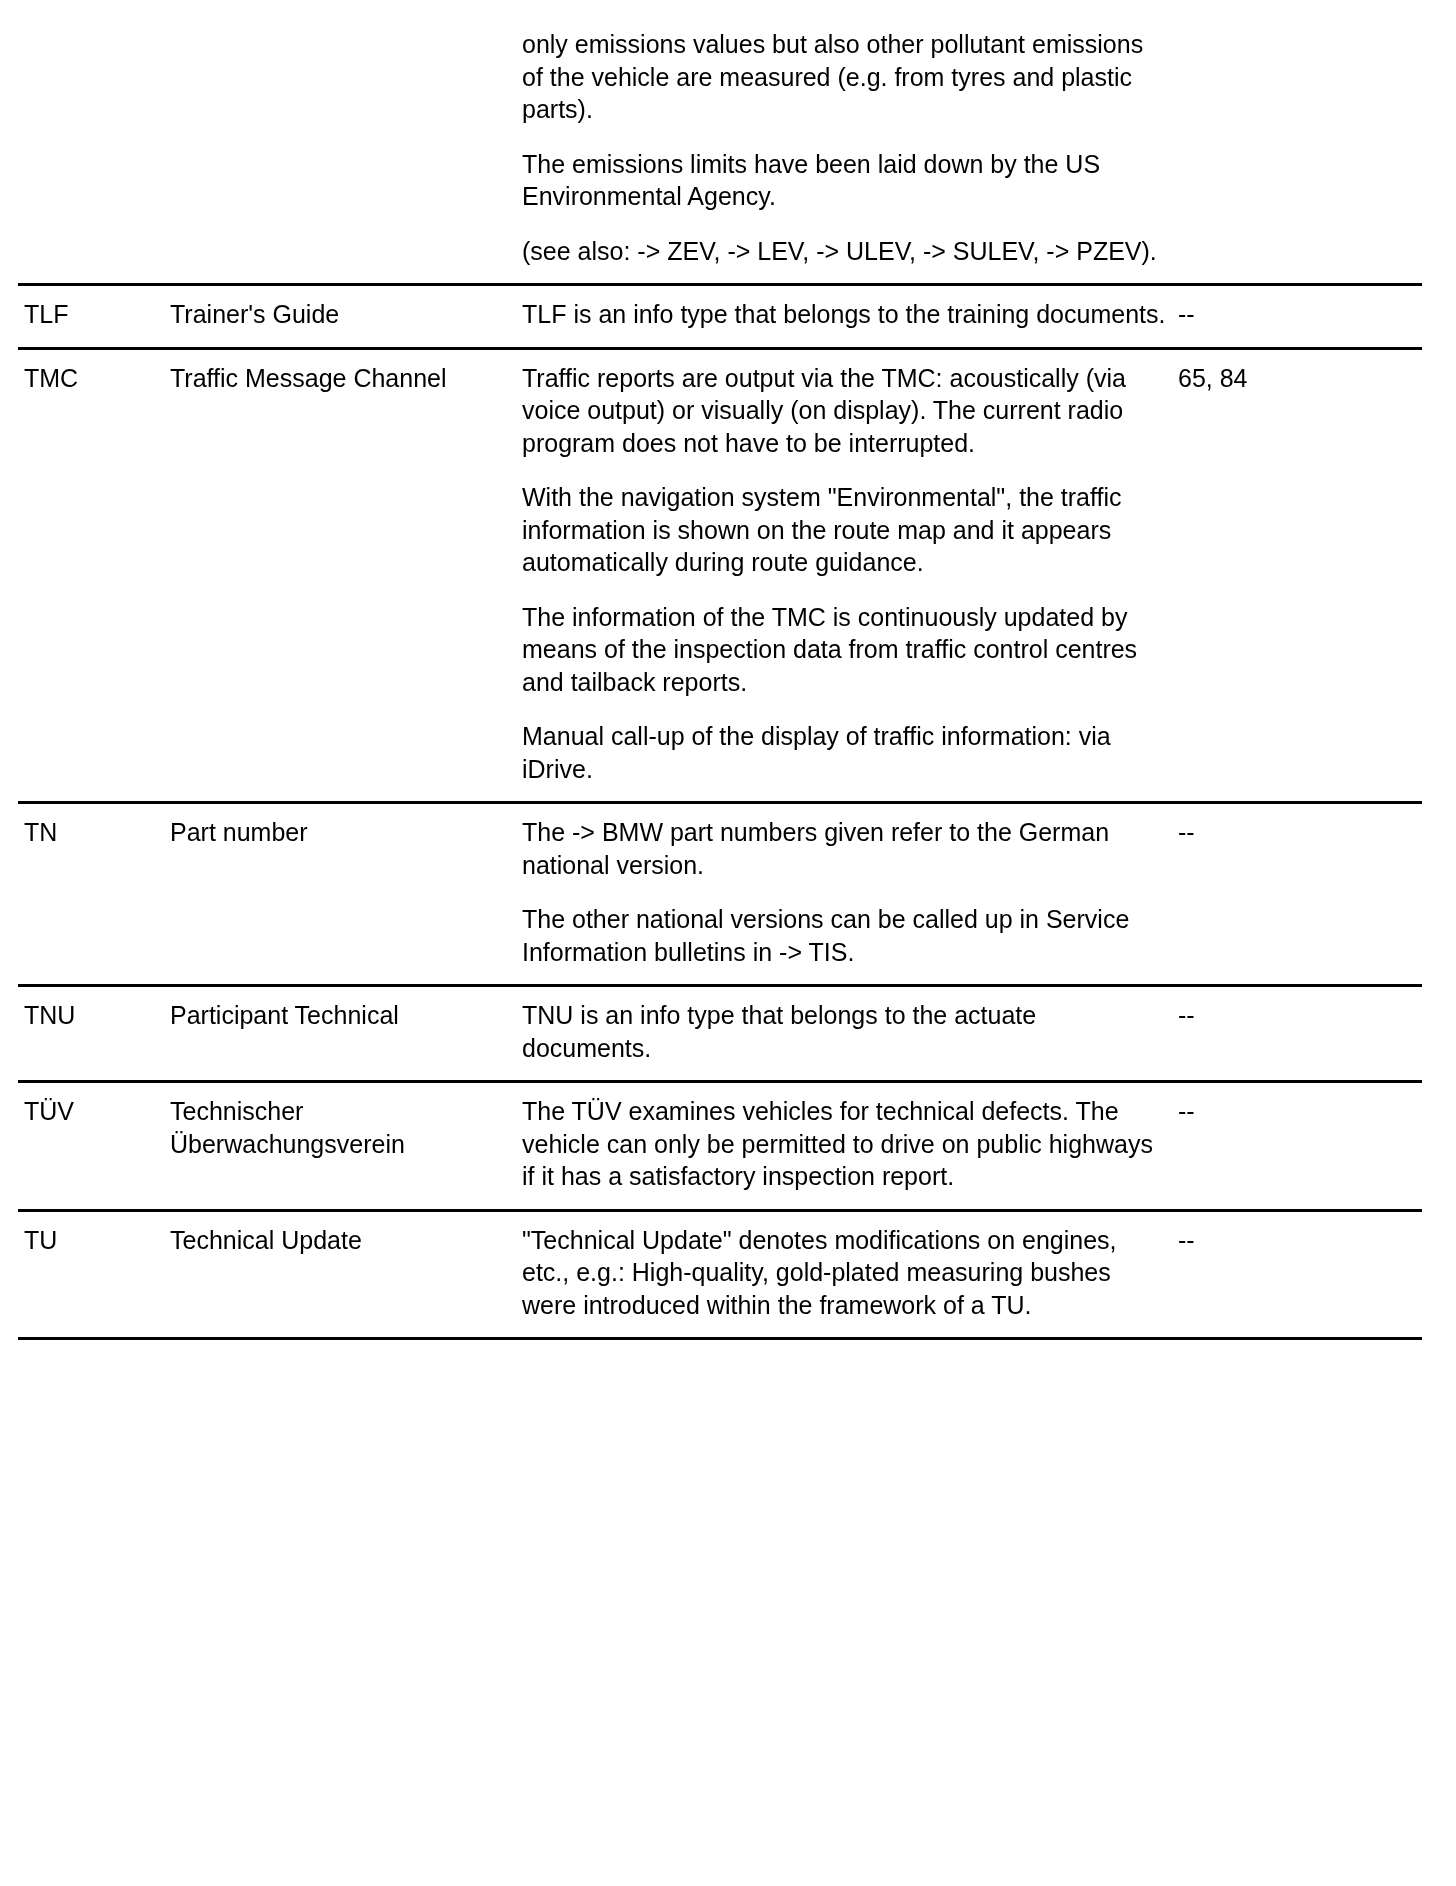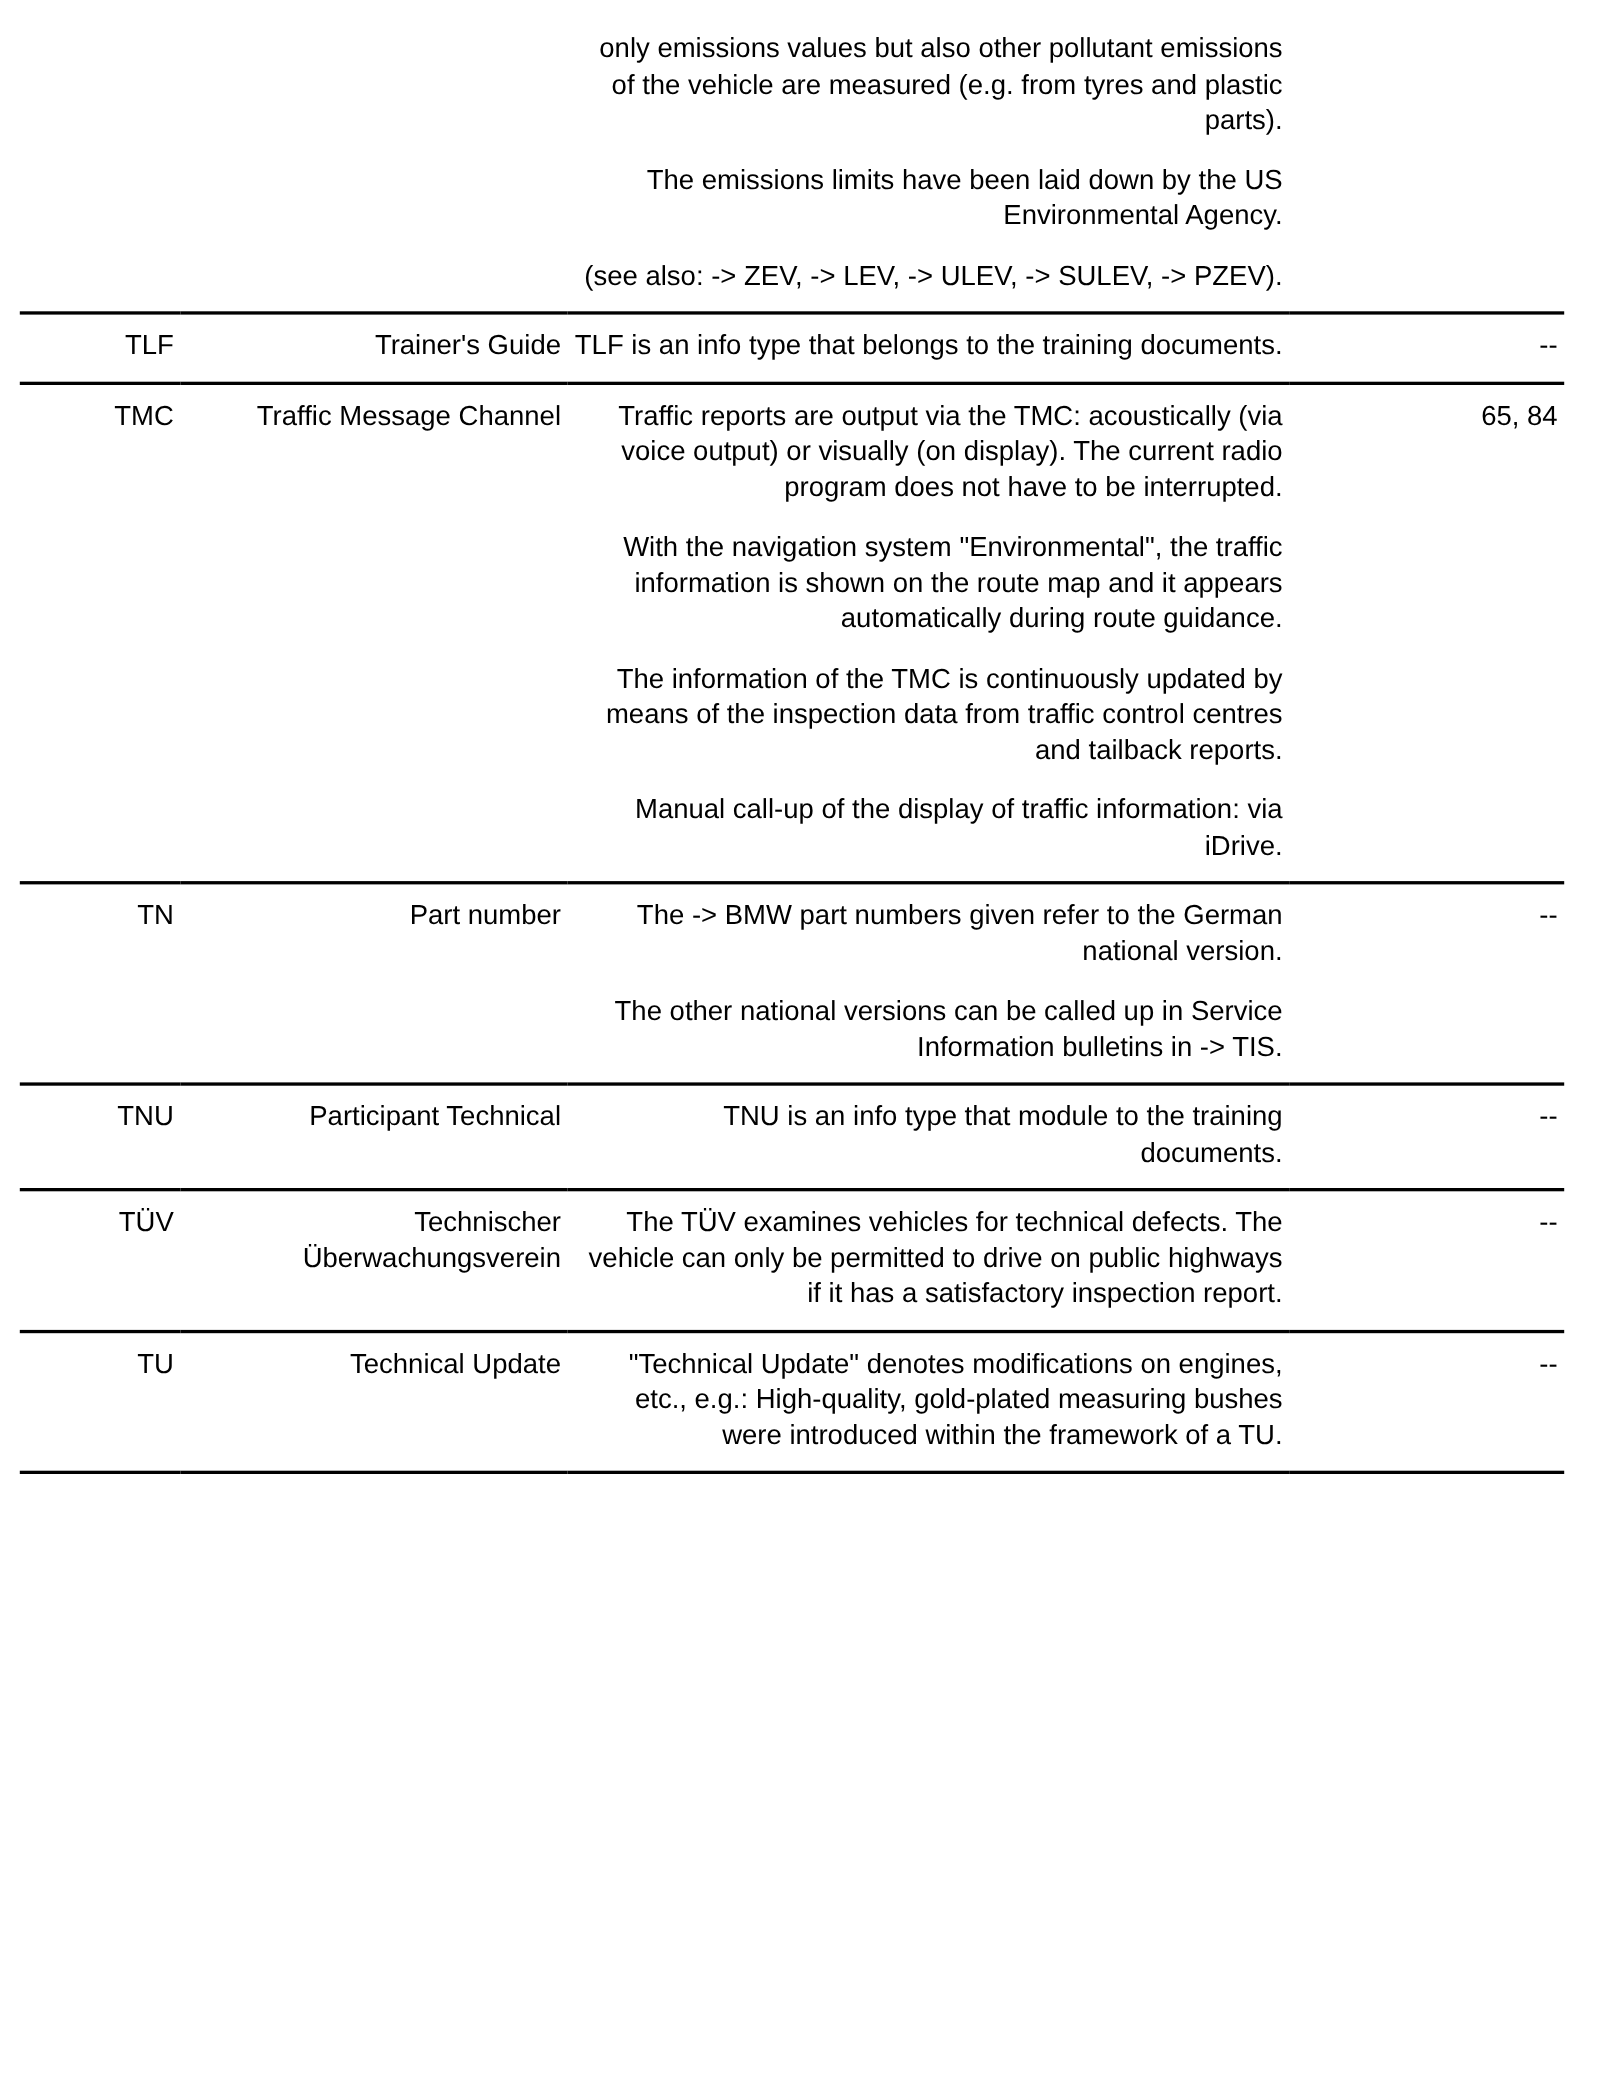--- a/index.html
+++ b/index.html
@@ -29,21 +29,20 @@
     border-collapse: collapse;
     table-layout: fixed;
   }
   table.glossary col.c-abbr  { width: 146px; }
   table.glossary col.c-term  { width: 352px; }
   table.glossary col.c-desc  { width: 656px; }
   table.glossary col.c-pages { width: 250px; }
 
   table.glossary tr {
     vertical-align: top;
-    text-align: right;
   }
   table.glossary td {
     padding: 12px 6px 16px 6px;
     border-top: 3px solid #000000;
     font-size: 25px;
     line-height: 1.30;
     vertical-align: top;
   }
   table.glossary tr.continuation td {
     border-top: none;
@@ -122,21 +121,21 @@
           <td class="desc">
             <div class="para">The -&gt; BMW part numbers given refer to the German national version.</div>
             <div class="para">The other national versions can be called up in Service Information bulletins in -&gt; TIS.</div>
           </td>
           <td class="pages">--</td>
         </tr>
         <tr>
           <td class="abbr">TNU</td>
           <td class="term">Participant Technical</td>
           <td class="desc">
-            <div class="para">TNU is an info type that module to the training documents.</div>
+            <div class="para">TNU is an info type that belongs to the actuate documents.</div>
           </td>
           <td class="pages">--</td>
         </tr>
         <tr>
           <td class="abbr">TÜV</td>
           <td class="term">Technischer Überwachungsverein</td>
           <td class="desc">
             <div class="para">The TÜV examines vehicles for technical defects. The vehicle can only be permitted to drive on public highways if it has a satisfactory inspection report.</div>
           </td>
           <td class="pages">--</td>

